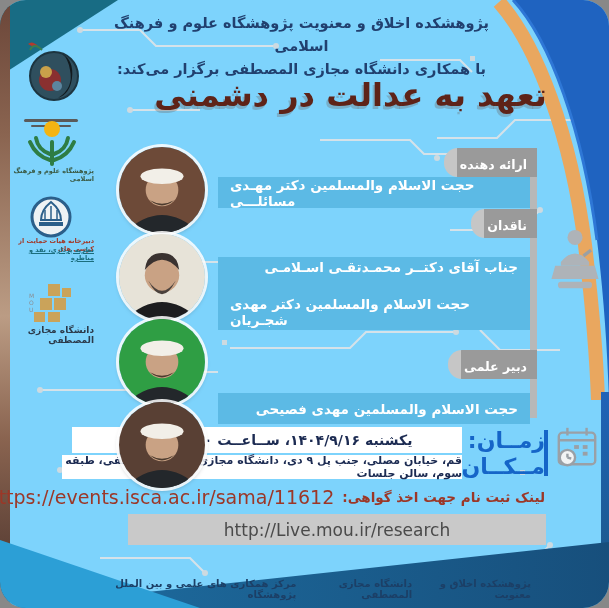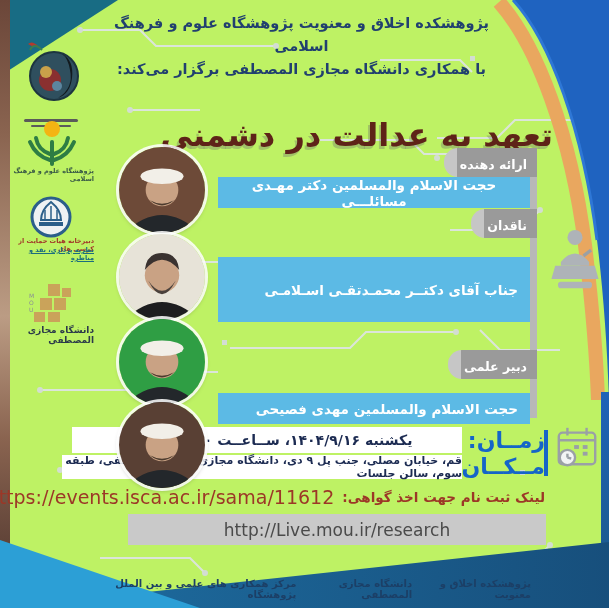--- a/index.html
+++ b/index.html
@@ -1,17 +1,17 @@
 <!DOCTYPE html>
 <html lang="fa"><head>
 <meta charset="utf-8">
 <style>
   html,body{margin:0;padding:0;}
   body{font-family:"DejaVu Sans",sans-serif;background:#888;}
-  .poster{position:relative;width:609px;height:608px;overflow:hidden;background:#bef264;}
+  .poster{position:relative;width:609px;height:608px;overflow:hidden;background:#7dd3fc;border-radius:26px;}
   .layer{position:absolute;inset:0;}
   svg{display:block;}
 
   
   .left-stripe{position:absolute;left:0;top:0;width:10px;height:608px;z-index:3;
     background:linear-gradient(180deg,#6b4639 0%,#8a6450 22%,#bb9c84 52%,#8a6450 72%,#47302a 100%);}
   .wedge-teal{position:absolute;left:0;top:0;width:118px;height:76px;background:#186c84;
     clip-path:polygon(0 0,100% 0,0 100%);z-index:2;}
   .corner-svg{position:absolute;top:0;right:0;z-index:2;}
   .right-edge{position:absolute;right:0;top:392px;width:8px;height:172px;z-index:2;
@@ -21,35 +21,35 @@
   .wedge-navy{position:absolute;right:0;bottom:0;width:609px;height:66px;
     background:linear-gradient(90deg,#1e6fa3,#174f7c);
     clip-path:polygon(100% 0,100% 100%,0 100%);z-index:2;}
 
   
   .circuit{z-index:1;opacity:.9;}
 
   
   .header{position:absolute;top:12px;left:112px;right:118px;text-align:center;direction:rtl;
     color:#21406f;font-weight:bold;font-size:14.5px;line-height:1.6;z-index:5;}
-  .title{position:absolute;top:76px;left:148px;right:56px;direction:rtl;
+  .title{position:absolute;top:76px;left:148px;right:56px;text-align:center;direction:rtl;
     font-size:32px;font-weight:bold;color:#5e2318;z-index:5;
-    text-shadow:-2px 3px 0 rgba(110,110,110,.35);margin-top:40px;}
+    text-shadow:-2px 3px 0 rgba(110,110,110,.35);}
 
   
   .vbar{position:absolute;left:530px;top:150px;width:7px;height:268px;background:#b8b8b8;z-index:4;}
   .tab{position:absolute;right:72px;height:25px;line-height:25px;color:#fff;font-weight:bold;
     font-size:12.5px;direction:rtl;padding:4px 10px 0 16px;border-radius:14px 0 0 14px;z-index:5;
     background:linear-gradient(90deg,#c6c6c6 0 13px,#9a9a9a 13px);}
   .tab1{top:148px;} .tab2{top:209px;} .tab3{top:350px;}
   .bluebar{position:absolute;left:218px;width:312px;background:#5cbae5;color:#fff;font-weight:bold;
-    font-size:13.5px;direction:rtl;text-align:center;box-sizing:border-box;padding:0 12px;z-index:5;
+    font-size:13.5px;direction:rtl;text-align:left;box-sizing:border-box;padding:0 12px;z-index:5;
     display:flex;align-items:center;}
   .bar1{top:177px;height:31px;}
-  .bar2{top:257px;height:65px;flex-direction:column;align-items:flex-start;justify-content:space-evenly;gap:19px;}
+  .bar2{top:257px;height:73px;flex-direction:column;align-items:flex-start;justify-content:space-evenly;gap:19px;}
   .bar3{top:381px;height:31px;margin-top:12px;}
 
   
   .avatar{position:absolute;left:119px;width:86px;height:86px;border-radius:50%;overflow:hidden;z-index:6;
     box-shadow:0 0 0 3px rgba(255,255,255,.85),0 2px 5px rgba(0,0,0,.35);}
   .av1{top:147px;--bg:#6d4a38;} .av2{top:234px;--bg:#e7e3d8;} .av3{top:319px;--bg:#2f9e44;} .av4{top:402px;--bg:#594034;}
 
   .podium{position:absolute;left:546px;top:228px;z-index:4;}
 
   
@@ -144,20 +144,21 @@
   </div>
 
   <div class="title">تعهد به عدالت در دشمنی</div>
 
   <div class="vbar"></div>
   <div class="tab tab1">ارائه دهنده</div>
   <div class="bluebar bar1">حجت الاسلام والمسلمین دکتر مهـدی مسائلـــی</div>
   <div class="tab tab2">ناقدان</div>
   <div class="bluebar bar2">
     <div>جناب آقای دکتــر محمـدتقـی اسـلامـی</div>
+    <div>حجت الاسلام والمسلمین دکتر مهدی شجـریان</div>
   </div>
   <div class="tab tab3">دبیر علمی</div>
   <div class="bluebar bar3">حجت الاسلام والمسلمین مهدی فصیحی</div>
 
   <div class="avatar av1">
     <svg width="86" height="86" viewBox="0 0 100 100">
         <rect width="100" height="100" fill="var(--bg)"></rect>
         <path d="M6,100 Q50,58 94,100 Z" fill="#23272b"></path>
         <circle cx="50" cy="50" r="19" fill="#c9a284"></circle>
         <path d="M26,38 Q50,14 74,38 Q50,28 26,38 Z" fill="#f2efe8"></path>

